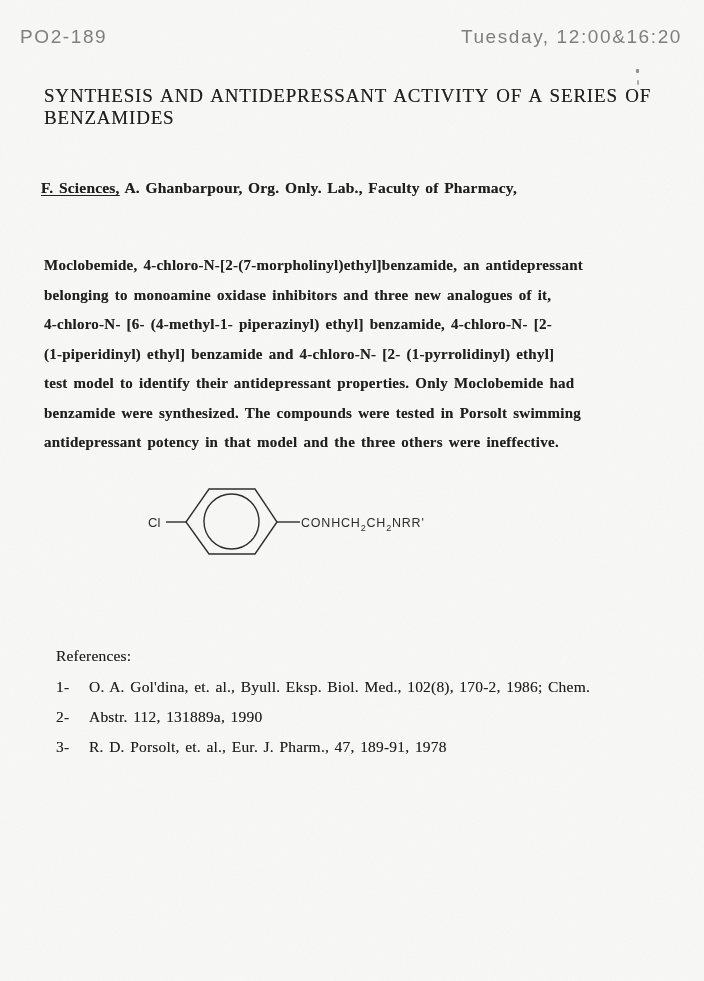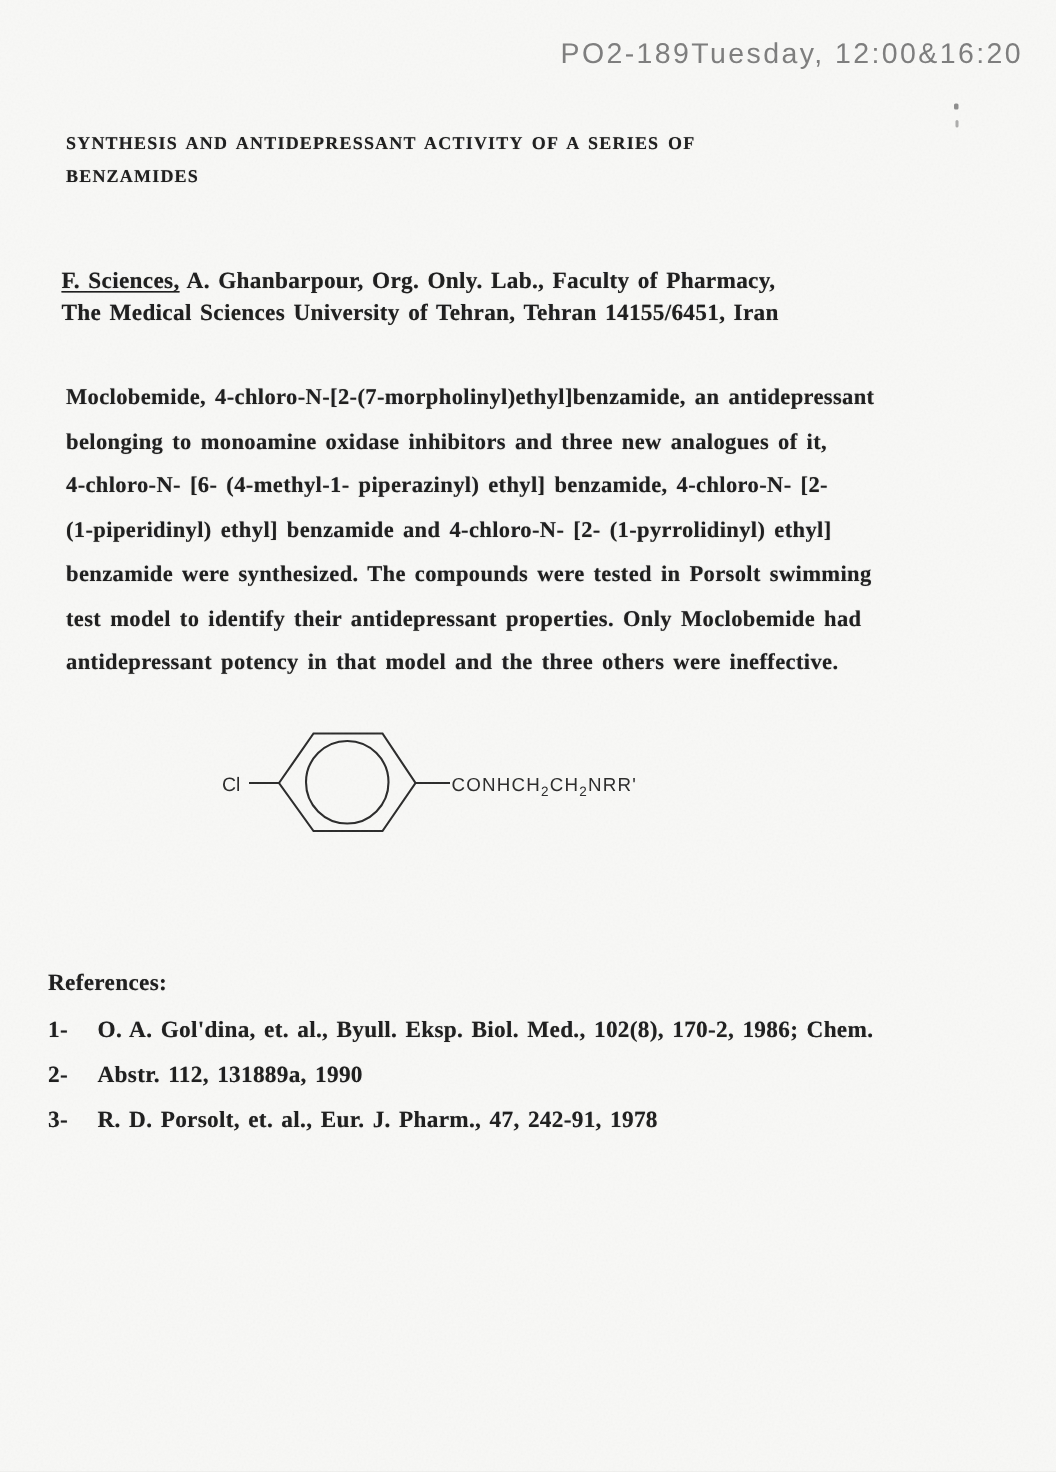--- a/index.html
+++ b/index.html
@@ -18,34 +18,34 @@
     left: 0; top: 0;
     z-index: 9;
     pointer-events: none;
   }
   .scan-header {
     position: absolute;
     top: 26px;
     left: 20px;
     right: 22px;
     display: flex;
-    justify-content: flex-end;
+    justify-content: space-between;
     font-family: "Liberation Sans", sans-serif;
     font-size: 19px;
     font-weight: 400;
     letter-spacing: 1.6px;
     color: #7d7d7d;
   }
   .paper-title {
     position: absolute;
     top: 85px;
     left: 44px;
     width: 610px;
-    font-size: 12px;
-    font-weight: 700;
+    font-size: 19px;
+    font-weight: 400;
     letter-spacing: 0.8px;
     word-spacing: 2px;
     line-height: 21.5px;
     text-shadow: 0 0 0.5px rgba(20,20,20,0.55);
   }
   .authors {
     position: absolute;
     top: 177px;
     left: 41px;
     width: 630px;
@@ -75,24 +75,24 @@
   .structure-figure {
     position: absolute;
     left: 130px;
     top: 465px;
     width: 340px;
     height: 110px;
   }
   .references {
     position: absolute;
     top: 640px;
-    left: 32px;
+    left: 56px;
     width: 630px;
     font-size: 15.5px;
-    font-weight: 700;
+    font-weight: 400;
     letter-spacing: 0.2px;
     word-spacing: 1.5px;
     text-shadow: 0 0 0.5px rgba(20,20,20,0.5);
   }
   .ref-heading {
     line-height: 32px;
   }
   .ref-item {
     display: flex;
     align-items: flex-start;
@@ -125,30 +125,29 @@
   <div class="speck speck-a"></div>
   <div class="speck speck-b"></div>
 
   <div class="paper-title">
     <div>SYNTHESIS AND ANTIDEPRESSANT ACTIVITY OF A SERIES OF</div>
     <div>BENZAMIDES</div>
   </div>
 
   <div class="authors">
     <div><span class="uname">F. Sciences,</span><span> A. Ghanbarpour, Org. Only. Lab., Faculty of Pharmacy,</span></div>
-    <div>The Medical Sciences University of Tehran, Tehran 14155/6451, Iran</div>
   </div>
 
   <div class="abstract">
     <div>Moclobemide, 4-chloro-N-[2-(7-morpholinyl)ethyl]benzamide, an antidepressant</div>
     <div>belonging to monoamine oxidase inhibitors and three new analogues of it,</div>
     <div>4-chloro-N- [6- (4-methyl-1- piperazinyl) ethyl] benzamide, 4-chloro-N- [2-</div>
     <div>(1-piperidinyl) ethyl] benzamide and 4-chloro-N- [2- (1-pyrrolidinyl) ethyl]</div>
+    <div>test model to identify their antidepressant properties. Only Moclobemide had</div>
     <div>benzamide were synthesized. The compounds were tested in Porsolt swimming</div>
-    <div>test model to identify their antidepressant properties. Only Moclobemide had</div>
     <div>antidepressant potency in that model and the three others were ineffective.</div>
   </div>
 
   <svg class="structure-figure" viewBox="130 465 340 110" xmlns="http://www.w3.org/2000/svg">
     <g stroke="#2a2a2a" stroke-width="1.4" fill="none">
       <line x1="166" y1="522" x2="186" y2="522"></line>
       <polygon points="186,522 209,489 255,489 277,522 255,554 209,554"></polygon>
       <circle cx="231.5" cy="521.5" r="27.5"></circle>
       <line x1="277" y1="522" x2="300" y2="522"></line>
     </g>
@@ -171,21 +170,21 @@
     <div class="ref-item">
       <span class="ref-num">2-</span>
       <span class="ref-body">
         <div class="ref-line">Abstr. 112, 131889a, 1990</div>
       </span>
     </div>
 
     <div class="ref-item">
       <span class="ref-num">3-</span>
       <span class="ref-body">
-        <div class="ref-line">R. D. Porsolt, et. al., Eur. J. Pharm., 47, 242-91, 1978</div>
+        <div class="ref-line">R. D. Porsolt, et. al., Eur. J. Pharm., 47, 189-91, 1978</div>
         <div class="ref-line"></div>
       </span>
     </div>
   </div>
 
   <svg class="noise-overlay" width="704" height="981" xmlns="http://www.w3.org/2000/svg">
     <filter id="grain">
       <feTurbulence type="fractalNoise" baseFrequency="0.65" numOctaves="2" stitchTiles="stitch"></feTurbulence>
       <feColorMatrix type="saturate" values="0"></feColorMatrix>
     </filter>

